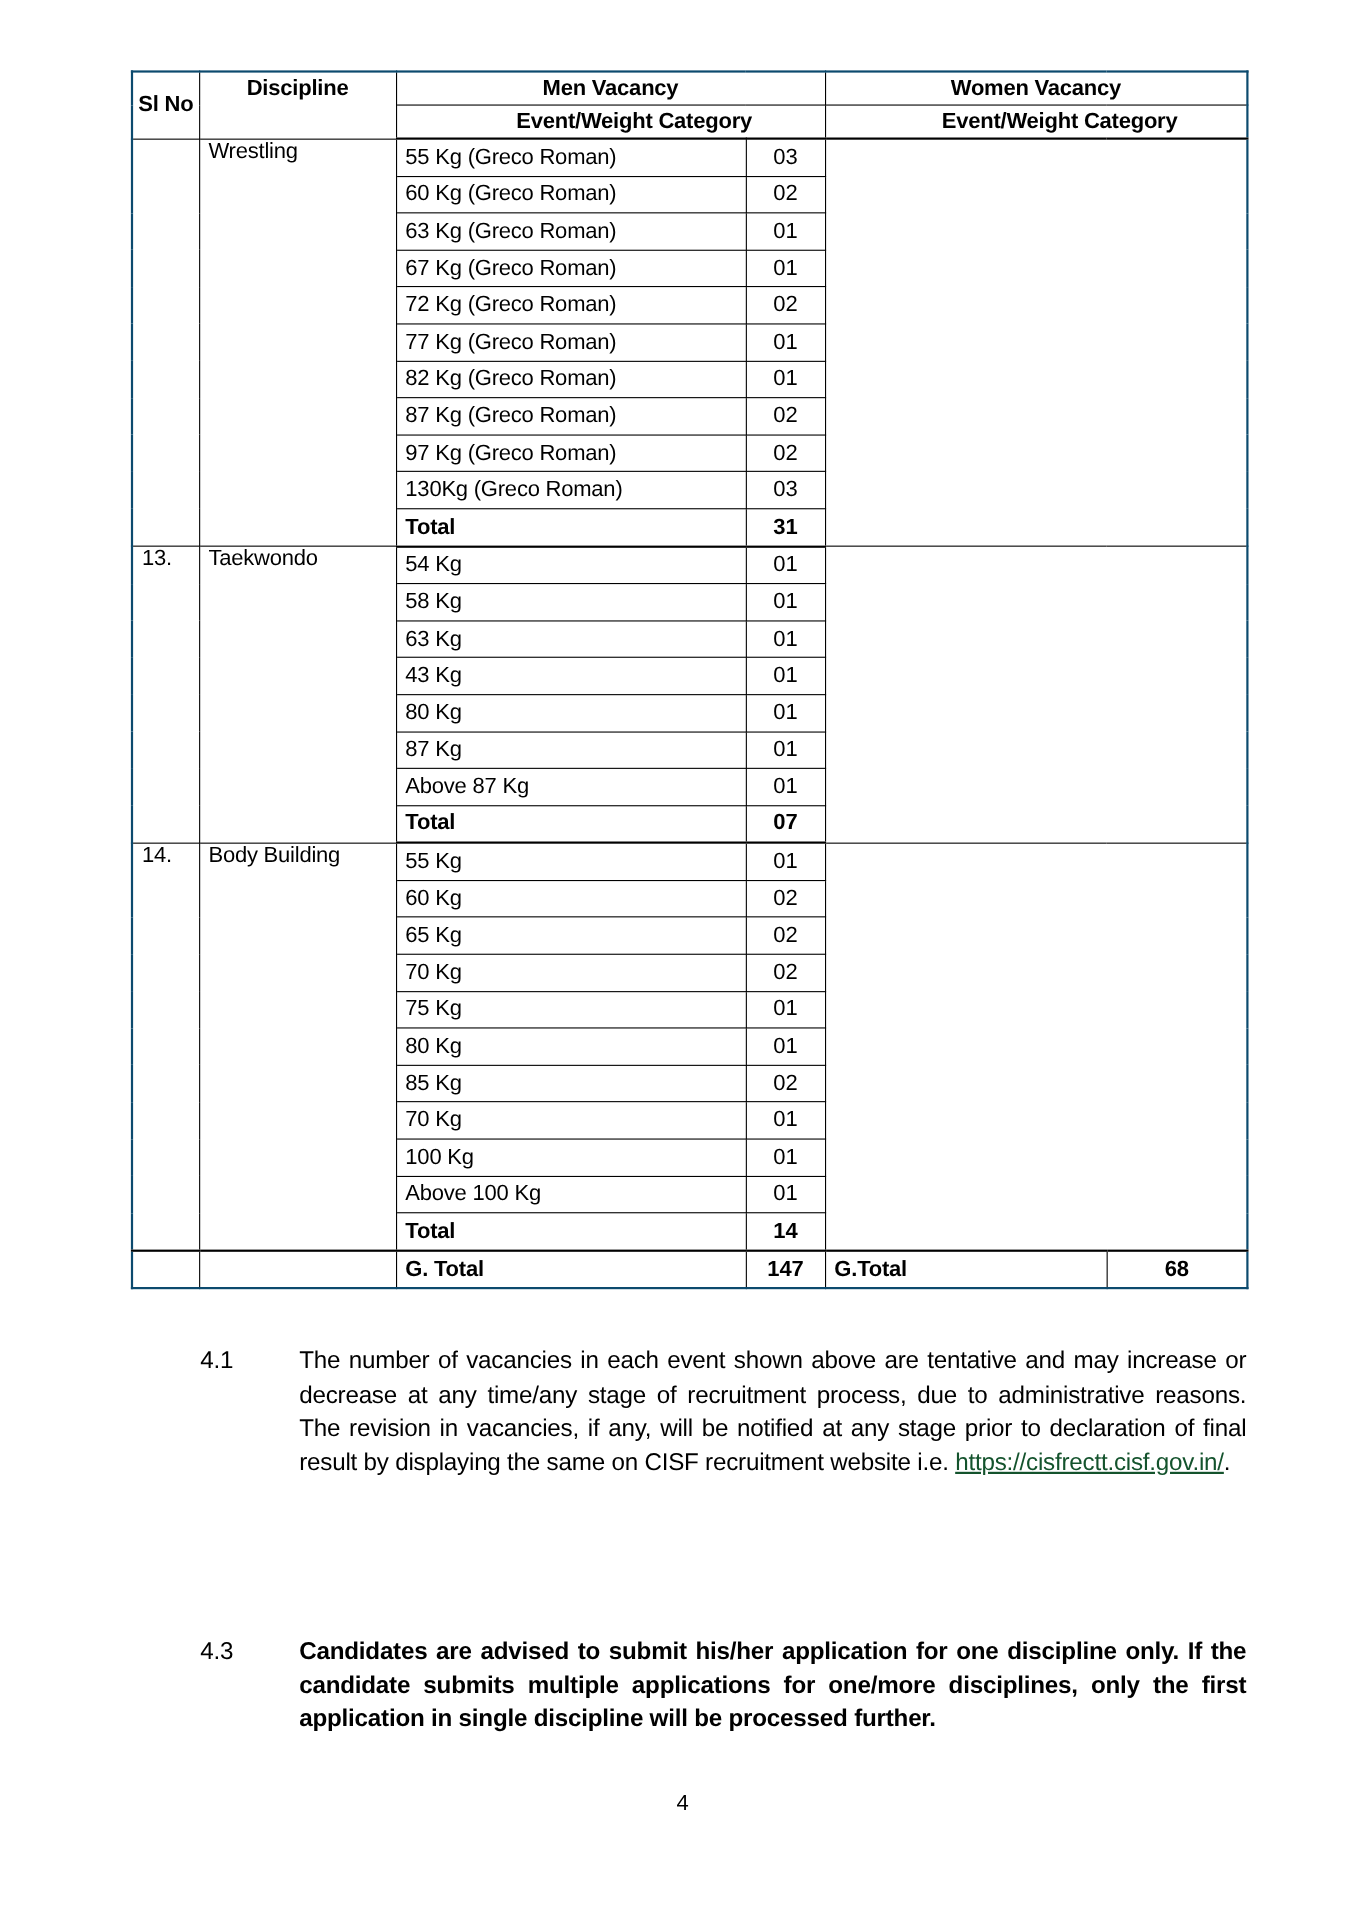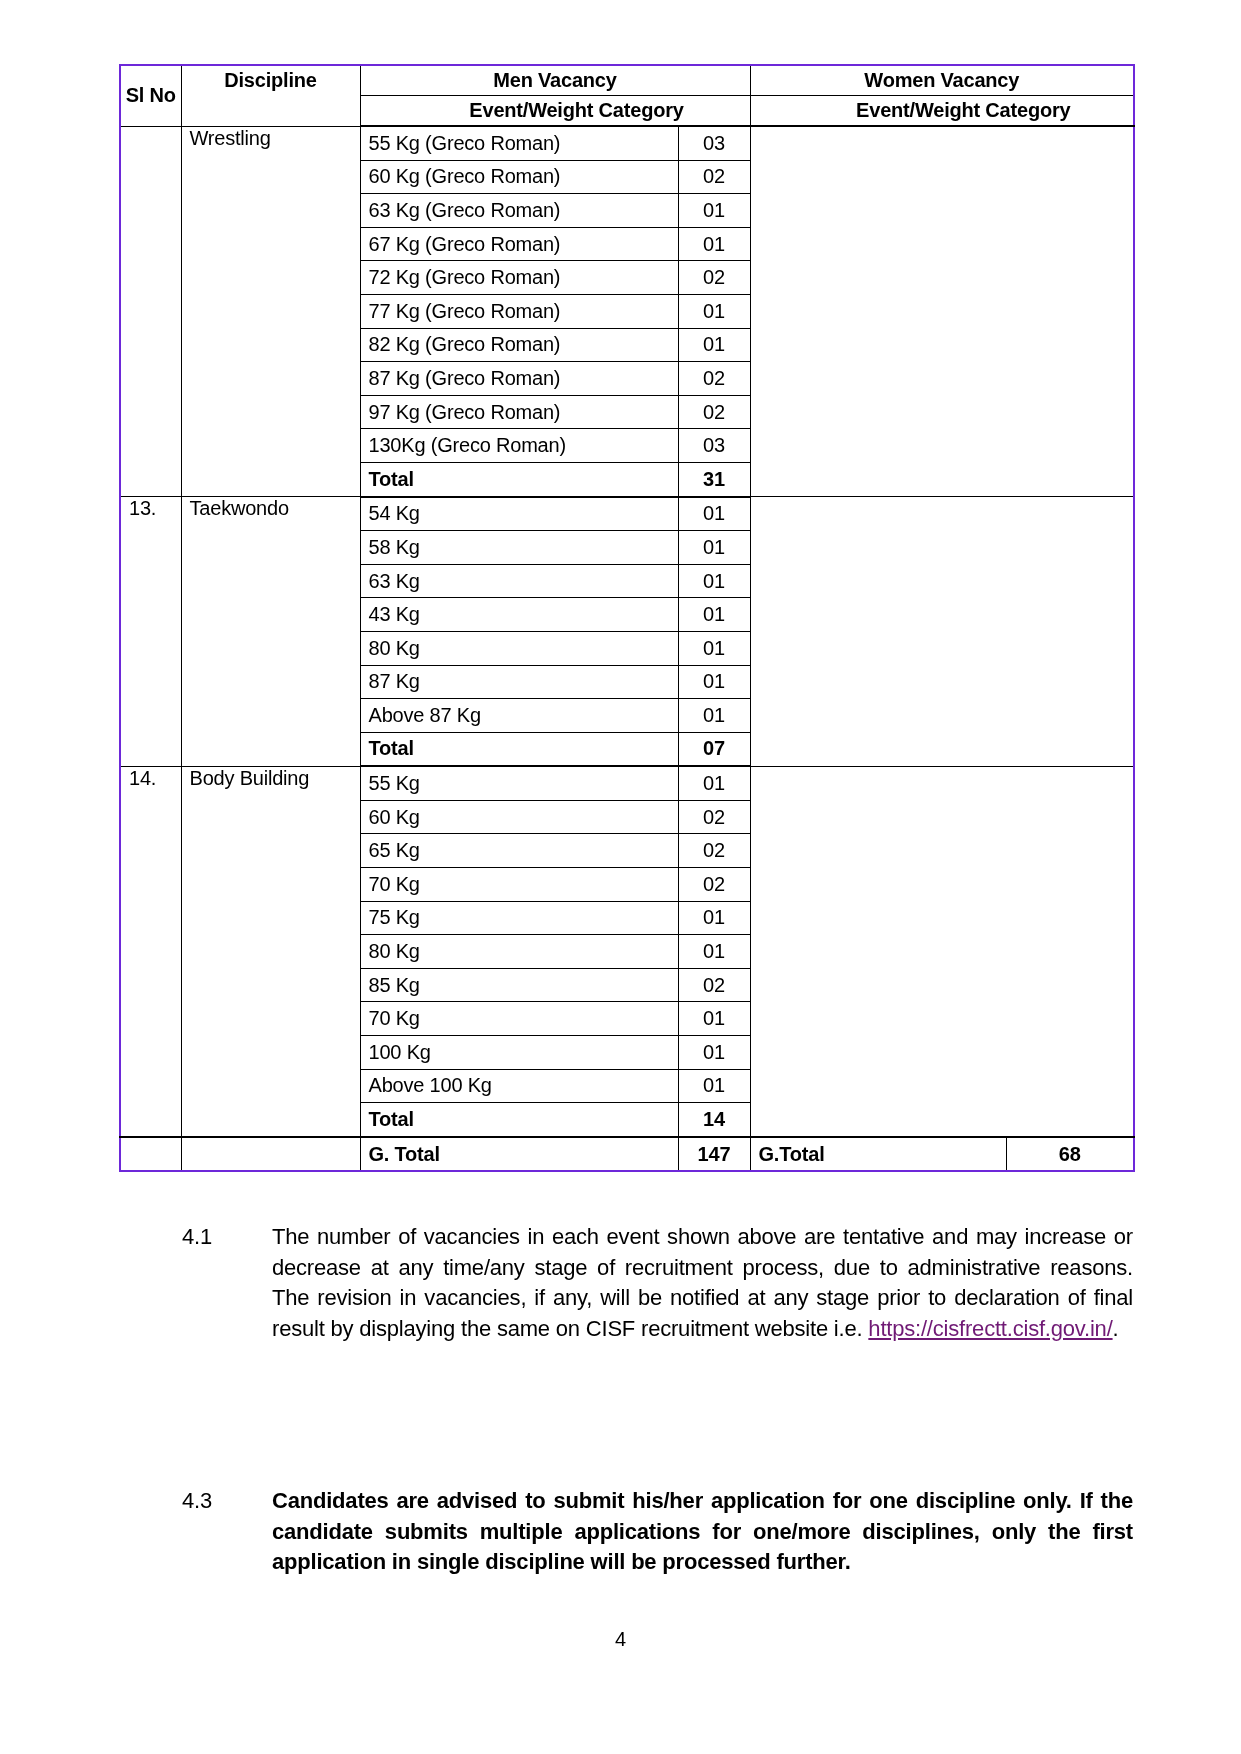--- a/index.html
+++ b/index.html
@@ -22,21 +22,21 @@
     width:1014px;
     font-size:20px;
     color:#000;
   }
   table.vacancy td, table.vacancy th{
     border:1px solid #000;
     padding:0 8px;
     overflow:hidden;
     white-space:nowrap;
   }
-  table.vacancy{border:2px solid #6d28d9;}
+  table.vacancy{border:2px solid #0c4a6e;}
   table.vacancy thead th{
     height:29px;
     font-weight:bold;
     text-align:center;
     padding:0 4px;
   }
   table.vacancy thead tr.sub th{border-bottom:2px solid #000;padding-left:47px;}
   table.vacancy thead th.group{border-bottom:1.5px solid #000;}
   table.vacancy tbody td{height:32.6px;}
   td.sl{text-align:left;vertical-align:top;padding-top:4px;}
@@ -61,21 +61,21 @@
     left:0;
     top:0;
   }
   .para .ptext{
     display:block;
     margin-left:90px;
     text-align:justify;
   }
   .para.bold .ptext, .para.bold .pnum{font-weight:bold;}
   .para.bold .pnum{font-weight:normal;}
-  a.doclink{color:#701a75;text-decoration:underline;cursor:pointer;}
+  a.doclink{color:#14532d;text-decoration:underline;cursor:pointer;}
   .pageno{
     position:absolute;
     top:1628px;
     left:0;
     width:1241px;
     text-align:center;
     font-size:20px;
   }
 </style>
 </head>

